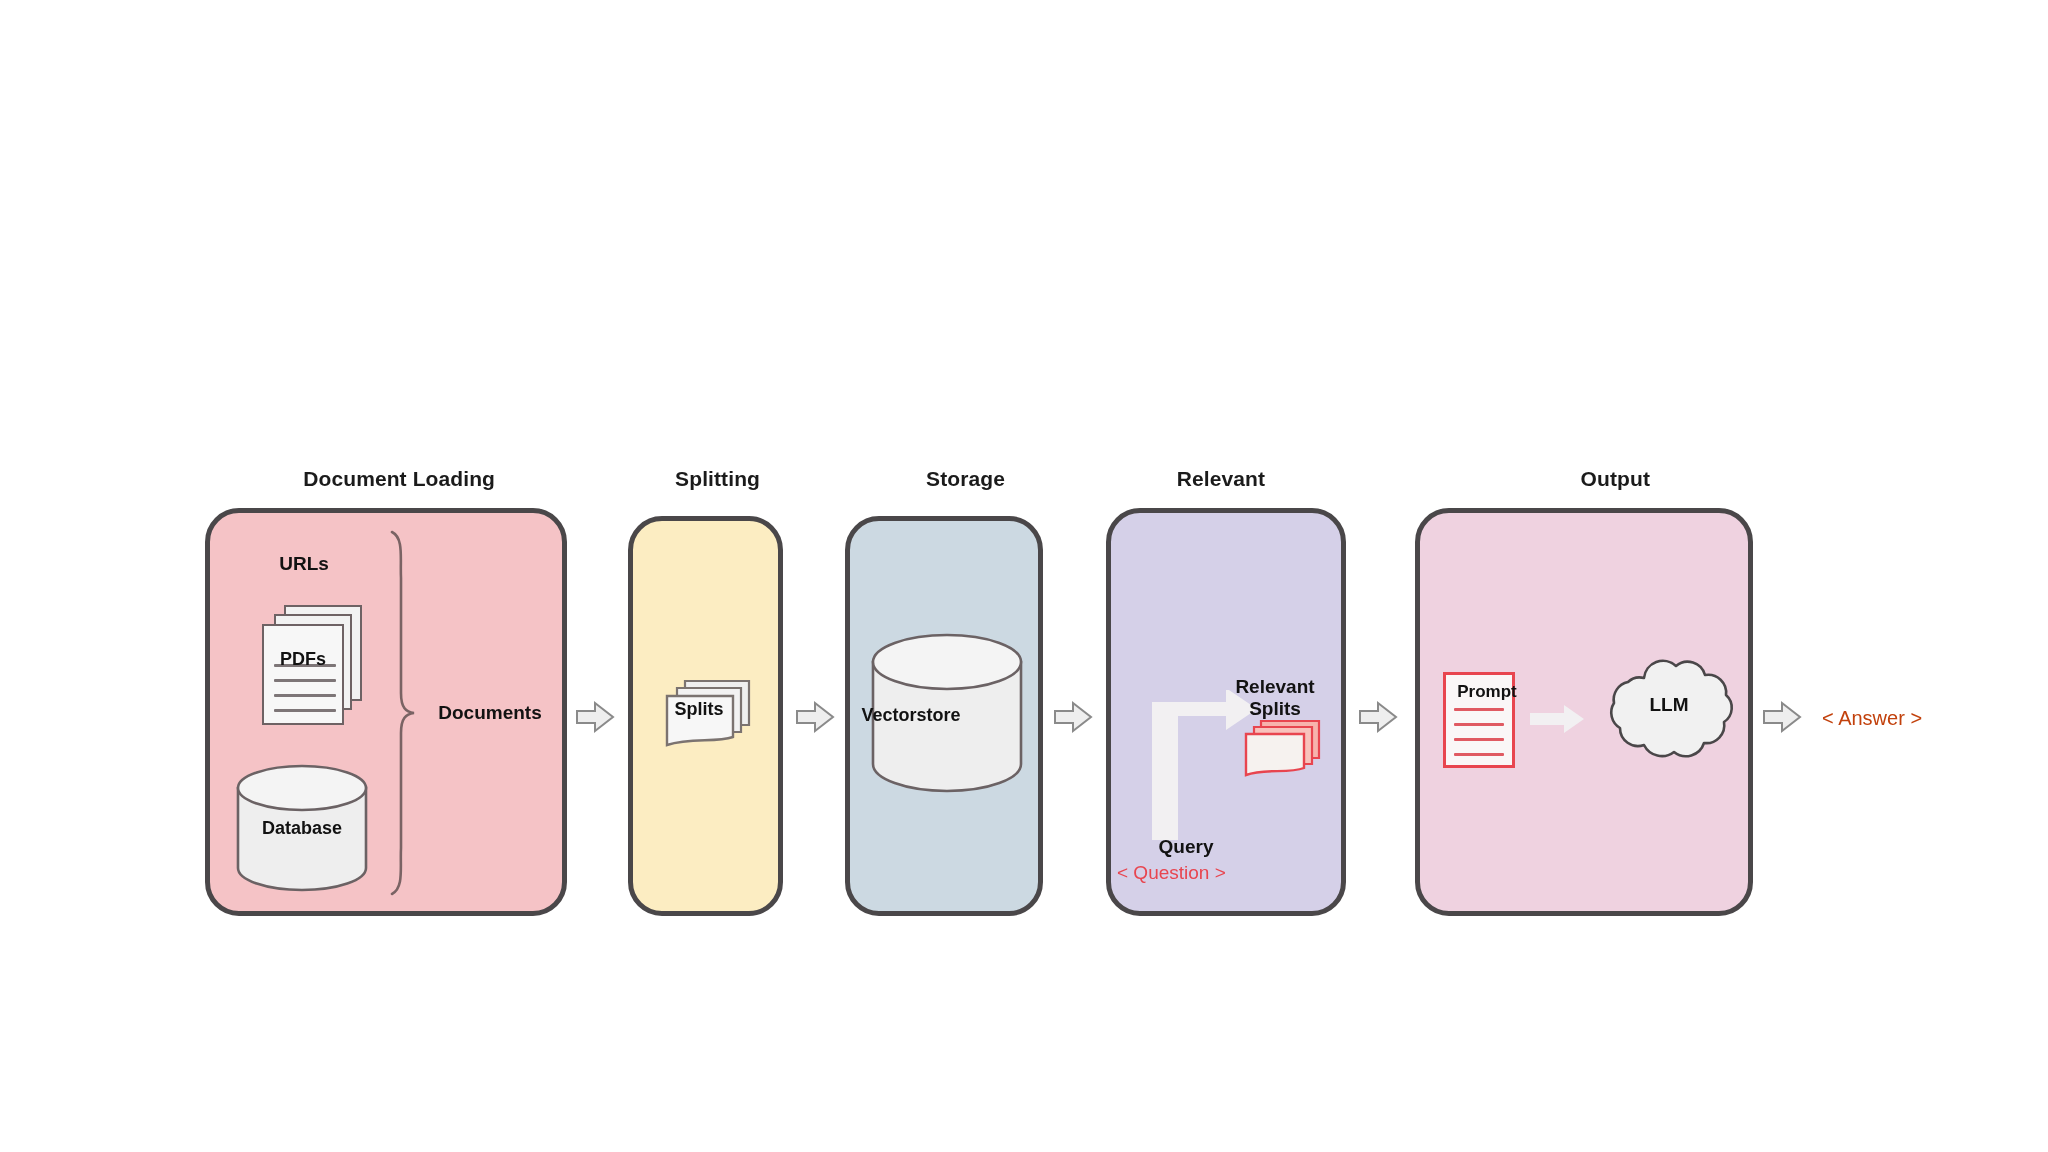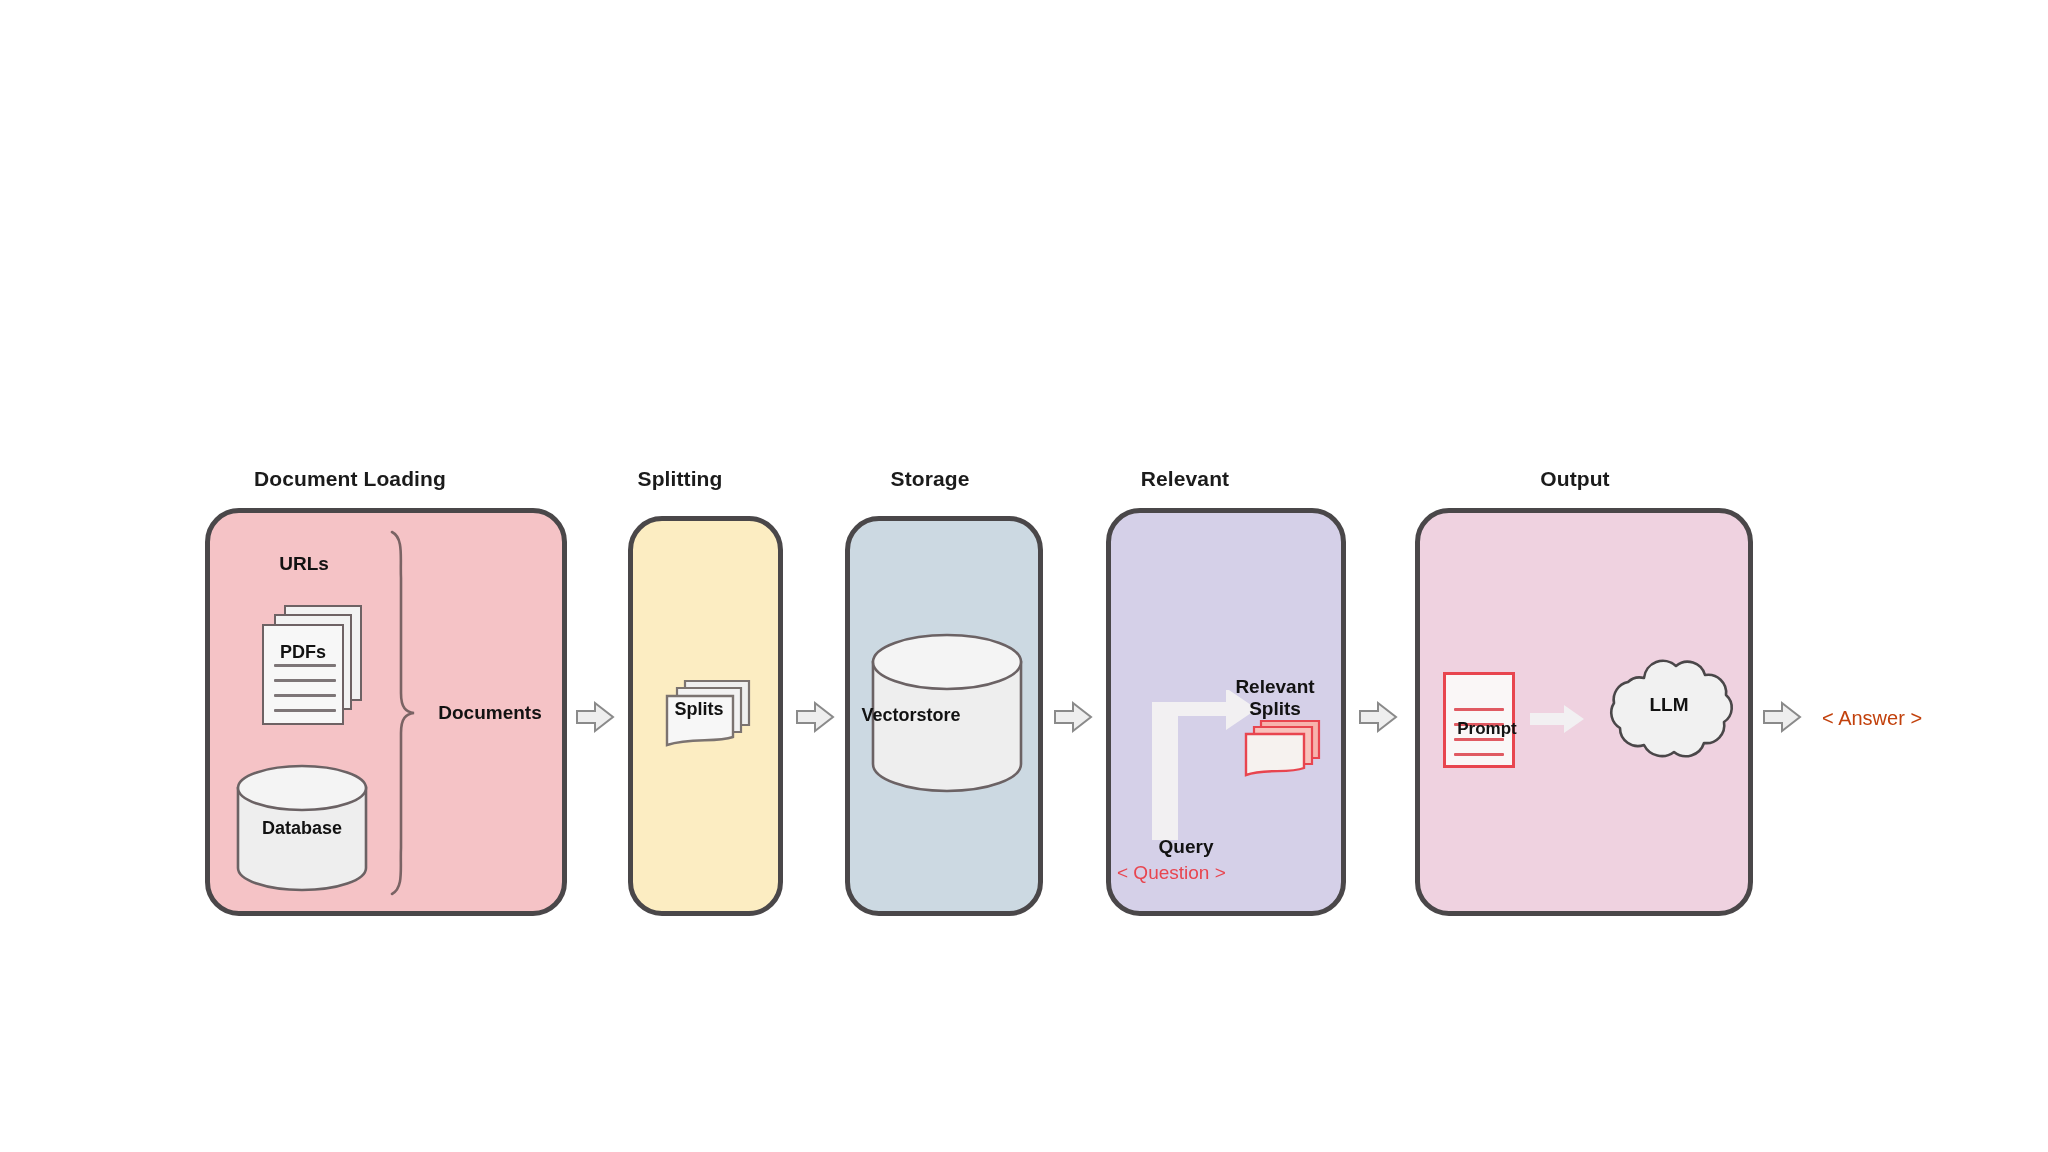--- a/index.html
+++ b/index.html
@@ -48,21 +48,21 @@
     top: 0;
     width: 2048px;
     height: 1152px;
   }
 
   .stage-label {
     position: absolute;
     font-size: 21px;
     font-weight: 700;
     color: #1b1b1b;
-    text-align: center;
+    text-align: right;
     letter-spacing: 0.1px;
     white-space: nowrap;
   }
 
   .panel {
     position: absolute;
     border: 5px solid #4a4749;
     border-radius: 34px;
     box-sizing: border-box;
   }
@@ -153,21 +153,21 @@
 
   <div class="doc-stack" style="left:260px; top:605px; width:110px; height:120px;">
     <div class="doc-sheet" style="left:24px; top:0px;  width:78px; height:96px;"></div>
     <div class="doc-sheet" style="left:14px; top:9px;  width:78px; height:96px;"></div>
     <div class="doc-sheet doc-front" style="left:2px; top:19px; width:82px; height:101px;">
       <div class="doc-line" style="left:10px; top:38px; width:62px;"></div>
       <div class="doc-line" style="left:10px; top:53px; width:62px;"></div>
       <div class="doc-line" style="left:10px; top:68px; width:62px;"></div>
       <div class="doc-line" style="left:10px; top:83px; width:62px;"></div>
     </div>
-    <div class="inline-label" style="left:2px; top:37px; width:82px; font-size:18px;">PDFs</div>
+    <div class="inline-label" style="left:2px; top:44px; width:82px; font-size:18px;">PDFs</div>
   </div>
 
   <div class="cylinder" style="left:232px; top:762px; width:140px; height:132px;">
     <svg width="140" height="132" viewBox="0 0 140 132">
       <path d="M6,26 L6,106 A64,22 0 0 0 134,106 L134,26 Z" fill="#eeeeee" stroke="#6b6264" stroke-width="2.6"></path>
       <ellipse cx="70" cy="26" rx="64" ry="22" fill="#f4f4f4" stroke="#6b6264" stroke-width="2.6"></ellipse>
     </svg>
   </div>
   <div class="inline-label" style="left:232px; top:818px; width:140px; font-size:18px;">Database</div>
 
@@ -251,21 +251,21 @@
   <div class="panel panel-output" style="left:1415px; top:508px; width:338px; height:408px;"></div>
 
   <div class="doc-stack" style="left:1443px; top:672px; width:72px; height:96px;">
     <div class="doc-sheet" style="left:0; top:0; width:72px; height:96px; background:#faf7f7; border-color:#e8454f; border-width:3px;">
       <div class="doc-line" style="left:8px; top:33px; width:50px; background:#e05a62;"></div>
       <div class="doc-line" style="left:8px; top:48px; width:50px; background:#e05a62;"></div>
       <div class="doc-line" style="left:8px; top:63px; width:50px; background:#e05a62;"></div>
       <div class="doc-line" style="left:8px; top:78px; width:50px; background:#e05a62;"></div>
     </div>
   </div>
-  <div class="inline-label" style="left:1443px; top:719px; width:88px; font-size:17px;">Prompt</div>
+  <div class="inline-label" style="left:1443px; top:682px; width:88px; font-size:17px;">Prompt</div>
 
   <div class="white-arrow" style="left:1528px; top:702px; width:58px; height:34px;">
     <svg width="58" height="34" viewBox="0 0 58 34">
       <path d="M2,11 L36,11 L36,3 L56,17 L36,31 L36,23 L2,23 Z" fill="#f2f0f2"></path>
     </svg>
   </div>
 
   <div class="cloud" style="left:1600px; top:648px; width:138px; height:122px;">
     <svg width="138" height="122" viewBox="0 0 138 122">
       <path d="M44,30 A19,19 0 0 1 76,18 A18,18 0 0 1 105,27 A18,18 0 0 1 126,47

